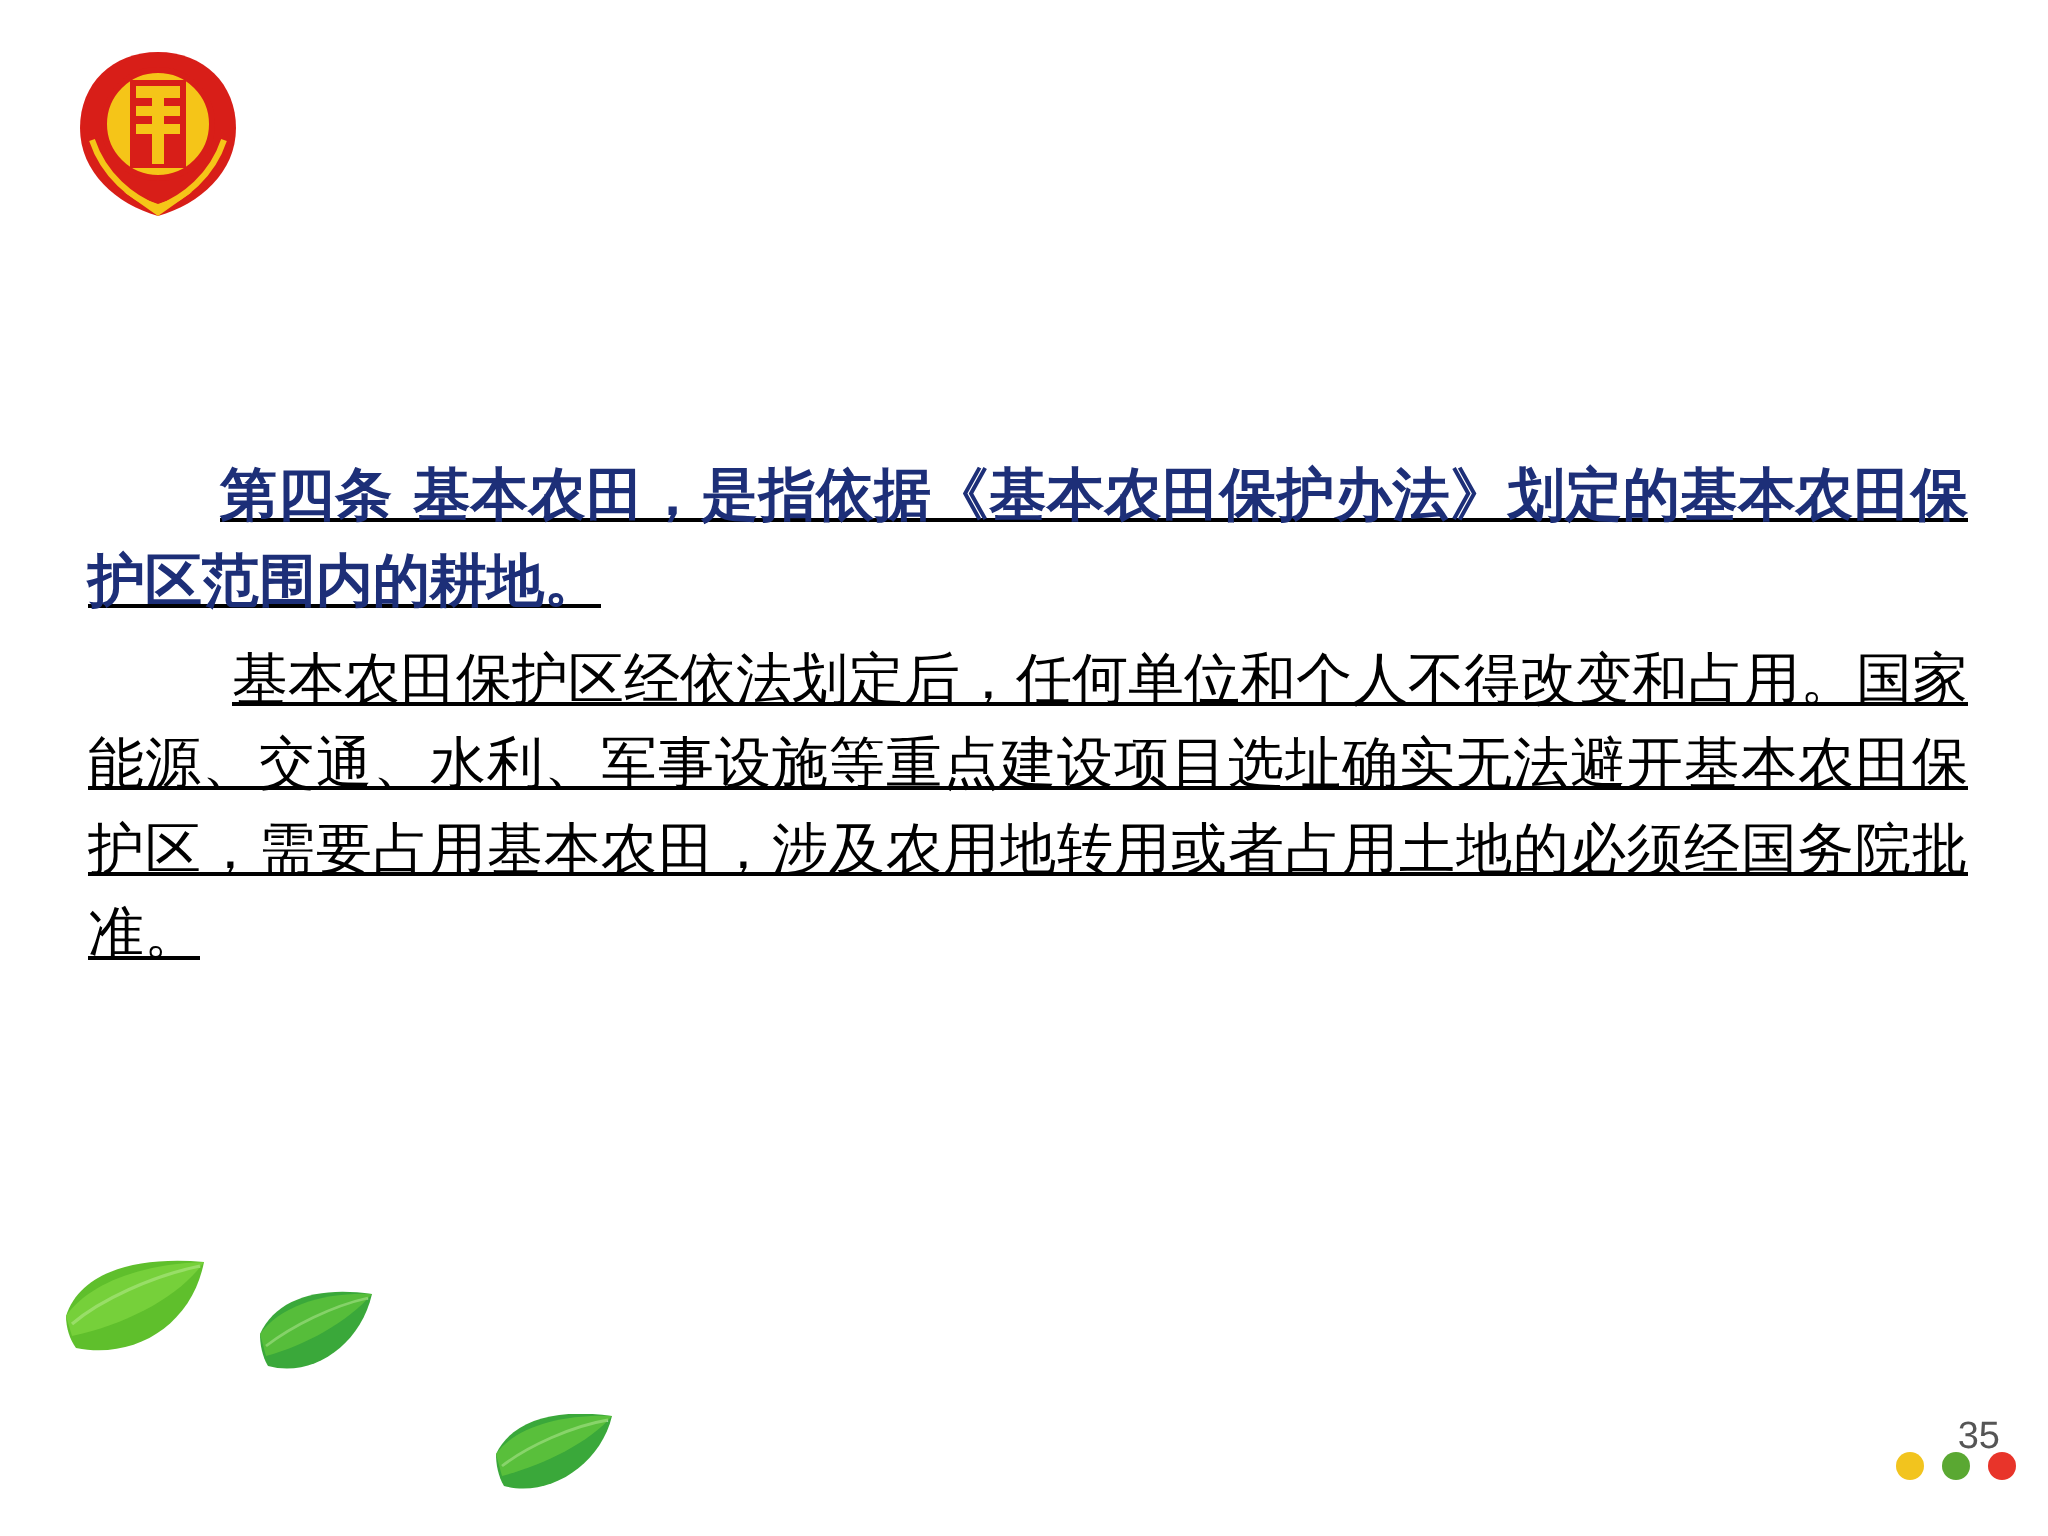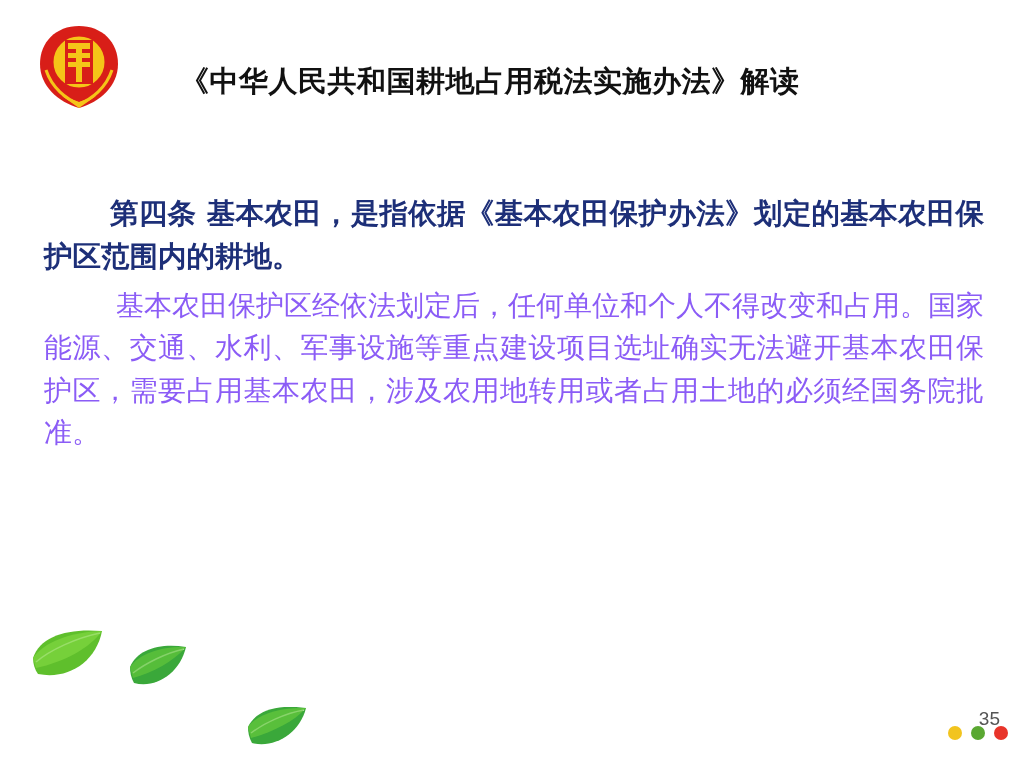--- a/index.html
+++ b/index.html
@@ -41,41 +41,42 @@
     font-size: 29px;
     color: #111111;
     letter-spacing: 0.5px;
     white-space: nowrap;
   }
 
   
   .content {
     position: absolute;
     left: 44px;
-    top: 192px;
+    top: 226px;
     width: 940px;
+    text-decoration: underline;
   }
   .para {
     font-family: "DejaVu Serif", serif;
     color: #35539c;
     line-height: 1.52;
     text-align: justify;
     text-justify: inter-ideograph;
   }
   .para-1 {
     font-size: 28.5px;
     font-weight: bold;
     color: #1d2f78;
     text-indent: 66px;
     margin: 0 0 6px 0;
   }
   .para-2 {
     font-size: 28px;
     font-weight: normal;
-    color: #8b5cf6;
+    color: #000000;
     text-indent: 72px;
     margin: 0;
   }
 
   
   .leaf {
     position: absolute;
   }
 
   
@@ -123,21 +124,20 @@
       <rect x="32" y="38" width="22" height="5" fill="#f5c518"></rect>
       <rect x="40" y="25" width="6" height="33" fill="#f5c518"></rect>
 
       <path d="M10 46 C16 64 30 75 43 80" fill="none" stroke="#f5c518" stroke-width="3"></path>
       <path d="M76 46 C70 64 56 75 43 80" fill="none" stroke="#f5c518" stroke-width="3"></path>
 
       <path d="M26 72 L43 84 L60 72 L43 78 Z" fill="#f5c518"></path>
     </svg>
   </div>
 
-  <div class="slide-title">《中华人民共和国耕地占用税法实施办法》解读</div>
 </div>
 
 <div class="content">
   <p class="para para-1">第四条  基本农田，是指依据《基本农田保护办法》划定的基本农田保护区范围内的耕地。</p>
   <p class="para para-2"> 基本农田保护区经依法划定后，任何单位和个人不得改变和占用。国家能源、交通、水利、军事设施等重点建设项目选址确实无法避开基本农田保护区，需要占用基本农田，涉及农用地转用或者占用土地的必须经国务院批准。</p>
 </div>
 
 <div class="leaf" style="left:30px; top:628px;">
   <svg width="76" height="52" viewBox="0 0 76 52" xmlns="http://www.w3.org/2000/svg">
     <path d="M3 30 C10 8 38 0 72 3 C66 34 38 52 8 46 C5 42 3 36 3 30 Z" fill="#5fbf2c"></path>

